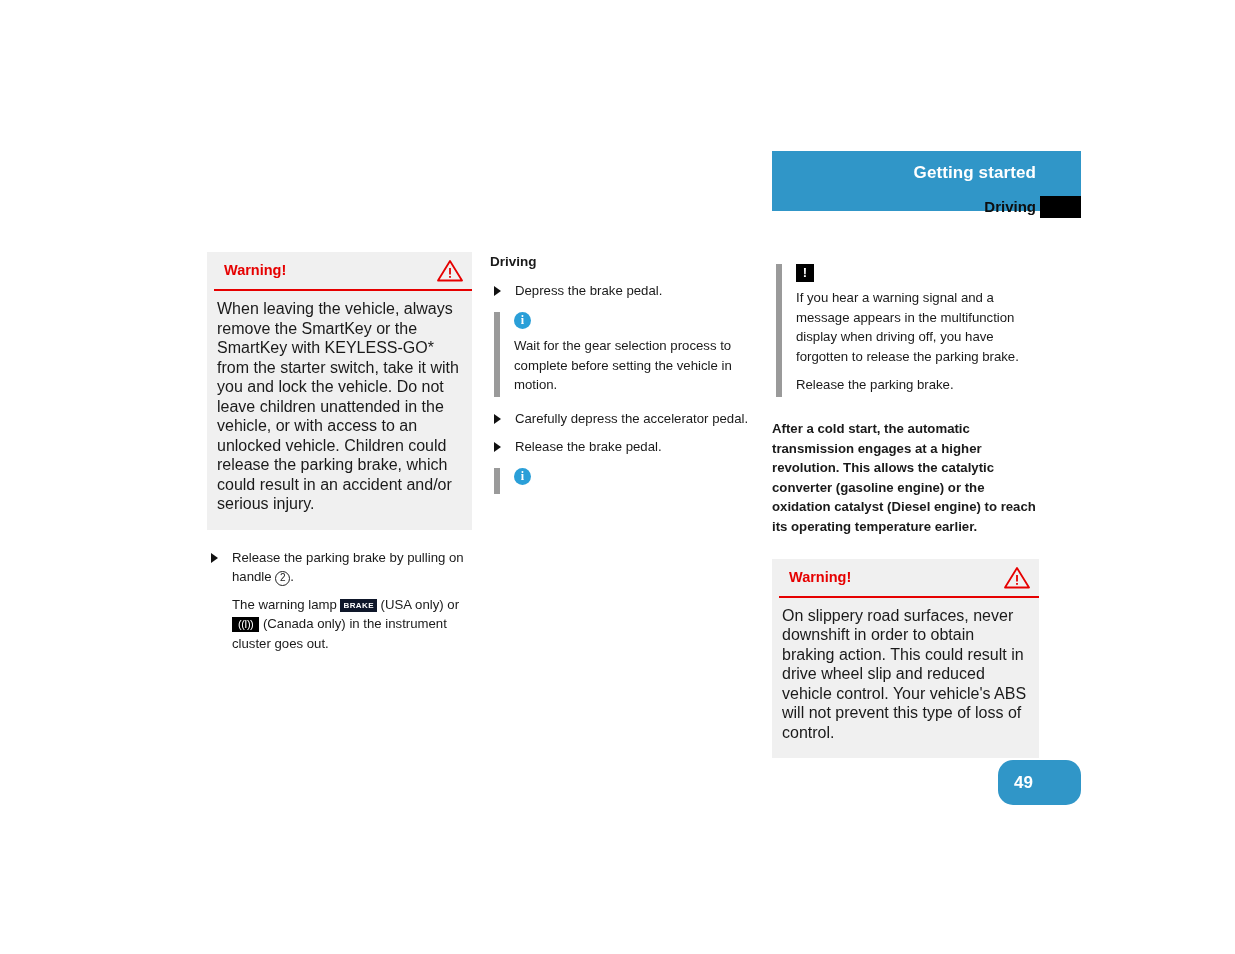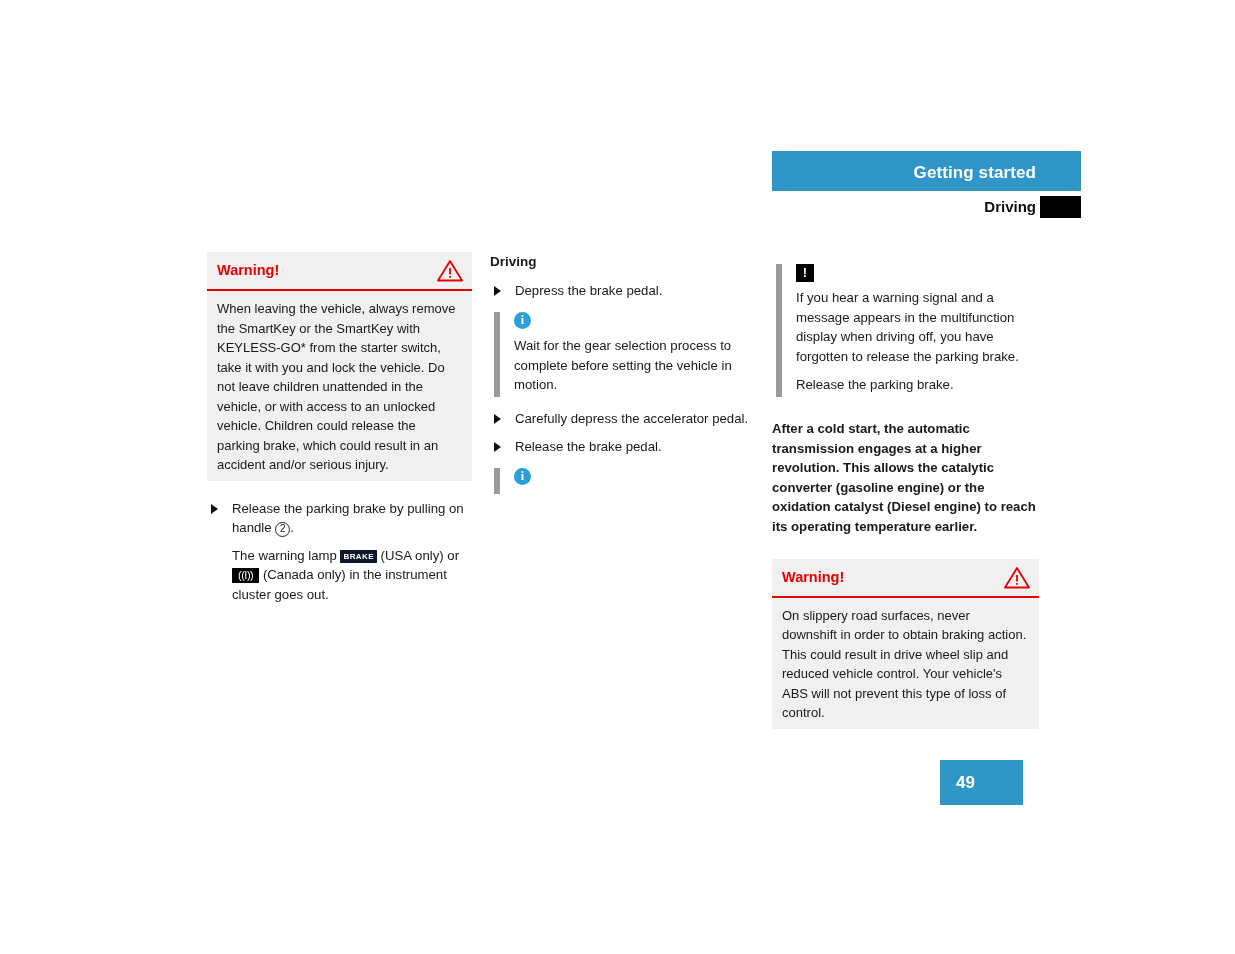--- a/index.html
+++ b/index.html
@@ -15,21 +15,21 @@
     color: #1a1a1a;
     -webkit-font-smoothing: antialiased;
   }
 
   
   .hdr-blue {
     position: absolute;
     left: 772px;
     top: 151px;
     width: 309px;
-    height: 40px;
+    height: 60px;
     background: #3096c8;
   }
   .hdr-blue-label {
     position: absolute;
     right: 45px;
     top: 0;
     line-height: 44px;
     font-size: 17px;
     font-weight: bold;
     color: #ffffff;
@@ -74,39 +74,40 @@
   
   .warnbox {
     background: #f0f0f0;
     margin-bottom: 18px;
   }
   .warnbox-head {
     position: relative;
     height: 37px;
     border-bottom: 2.5px solid #e60000;
     padding: 0 10px 0 10px;
+    margin-left: 7px;
   }
   .warnbox-title {
     position: absolute;
     left: 10px;
     top: 9px;
     font-size: 14.5px;
     font-weight: bold;
     color: #e60000;
   }
   .warn-tri {
     position: absolute;
     right: 9px;
     top: 7px;
     width: 26px;
     height: 23px;
   }
   .warnbox-body {
-    padding: 8px 11px 6px 10px;
-    font-size: 13px;
+    padding: 8px 11px 16px 10px;
+    font-size: 16px;
     line-height: 19.5px;
   }
 
   
   .step {
     position: relative;
     padding-left: 25px;
     margin-bottom: 8px;
   }
   .step-arrow {
@@ -208,25 +209,26 @@
   .bold { font-weight: bold; }
   .sect-title {
     font-size: 13.5px;
     font-weight: bold;
     margin-bottom: 9px;
   }
 
   
   .pagenum {
     position: absolute;
-    left: 940px;
+    left: 998px;
     top: 760px;
     width: 83px;
     height: 45px;
     background: #3096c8;
+    border-radius: 15px;
   }
   .pagenum span {
     position: absolute;
     left: 16px;
     top: 13px;
     font-size: 17px;
     font-weight: bold;
     color: #ffffff;
   }
 </style>

